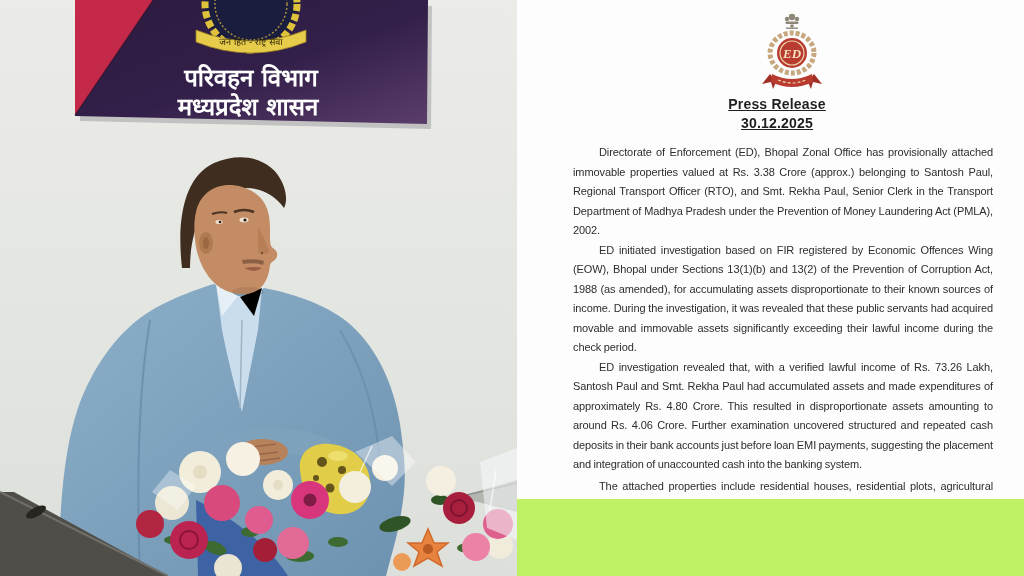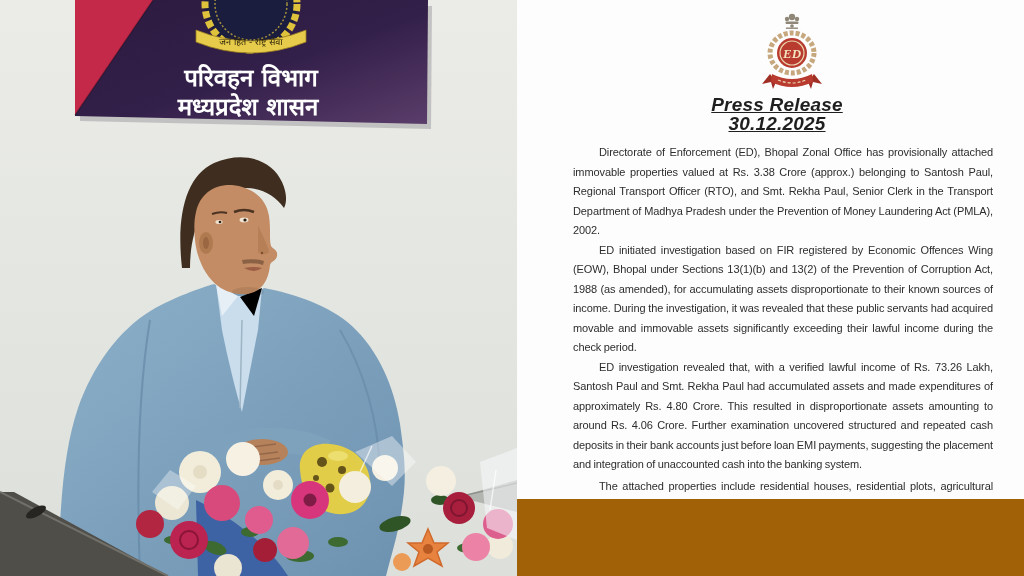--- a/index.html
+++ b/index.html
@@ -1,29 +1,29 @@
 <!DOCTYPE html>
 <html><head>
 <meta charset="utf-8">
 <style>
   html,body{margin:0;padding:0;background:#ffffff;}
   .stage{
     position:relative;width:1024px;height:576px;overflow:hidden;
-    background:#a16207;font-family:"Liberation Sans",sans-serif;
+    background:#bef264;font-family:"Liberation Sans",sans-serif;
   }
   
   .photo-panel{position:absolute;left:0;top:0;width:517px;height:576px;}
   .photo-panel svg{display:block;}
   .sign-hi{font-family:"DejaVu Sans",sans-serif;font-weight:bold;fill:#ffffff;}
   .motto{font-family:"DejaVu Sans",sans-serif;fill:#2e2408;}
   
   .doc-panel{position:absolute;left:517px;top:0;width:507px;height:499px;background:#fdfdfd;overflow:hidden;}
   .doc-logo{position:absolute;top:12px;left:243px;width:64px;height:78px;}
   .doc-head{position:absolute;top:95px;left:44px;right:31px;text-align:center;color:#1f1f1f;}
-  .doc-head .t{font-size:19px;font-weight:bold;text-decoration:underline;letter-spacing:.2px;line-height:19px;margin:0;font-style:italic;}
+  .doc-head .t{font-size:14px;font-weight:bold;text-decoration:underline;letter-spacing:.2px;line-height:19px;margin:0;}
   .doc-body{position:absolute;top:143px;left:56px;right:31px;color:#2d2d2d;}
   .doc-body p{
     margin:0;text-align:justify;text-indent:26px;
     font-size:11px;line-height:19.5px;letter-spacing:-0.1px;word-spacing:-0.5px;
   }
   .doc-body p.gap{margin-top:2px;}
 </style>
 </head>
 <body>
 

